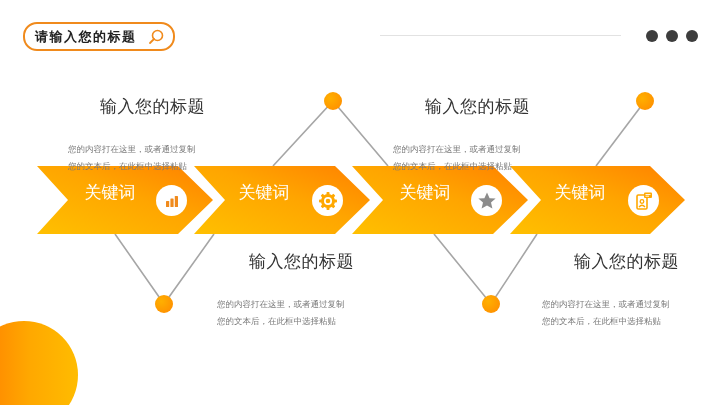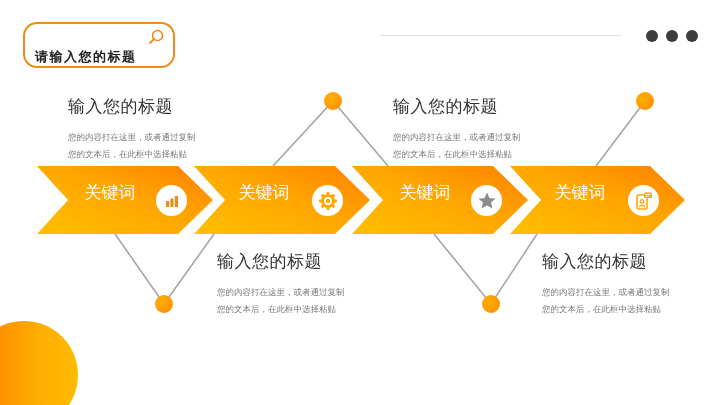--- a/index.html
+++ b/index.html
@@ -1,22 +1,22 @@
 <!DOCTYPE html>
 <html><head>
 <meta charset="utf-8">
 <style>
   * { margin: 0; padding: 0; box-sizing: border-box; }
   html, body { width: 720px; height: 405px; overflow: hidden; background: #ffffff; }
   body { position: relative; font-family: "DejaVu Sans", "Liberation Sans", sans-serif; }
 
   .title-pill {
-    position: absolute; left: 23px; top: 22px; width: 152px; height: 46px;
+    position: absolute; left: 23px; top: 22px; width: 152px; height: 29px;
     border: 2px solid #f08a1c; border-radius: 14px; background: #fff;
-    display: flex; align-items: flex-end; padding-left: 10px;
+    display: flex; align-items: center; padding-left: 10px;
   }
   .title-pill .title-text { font-size: 13px; font-weight: bold; color: #222; letter-spacing: 1.5px; }
   .title-pill .search-icon { position: absolute; right: 9px; top: 5px; width: 16px; height: 16px; }
 
   .top-rule { position: absolute; left: 380px; top: 35px; width: 241px; height: 1px; background: #e2e2e2; }
   .dots { position: absolute; left: 646px; top: 30px; display: flex; gap: 8px; }
   .dots span { width: 12px; height: 12px; border-radius: 50%; background: #3d3d3d; display: block; }
 
   .deco-circle {
     position: absolute; left: -30px; top: 321px; width: 108px; height: 108px; border-radius: 50%;
@@ -28,22 +28,22 @@
   .kw {
     position: absolute; top: 178px; width: 70px; text-align: center;
     font-size: 17px; color: #ffffff; line-height: 28px;
   }
   .icon-circle {
     position: absolute; top: 185px; width: 31px; height: 31px; border-radius: 50%;
     background: #ffffff; display: flex; align-items: center; justify-content: center;
   }
 
   .card { position: absolute; width: 160px; }
-  .card .heading { font-size: 17px; color: #333; line-height: 22px; letter-spacing: 0.5px; }
-  .card .body { font-size: 8.5px; color: #7a7a7a; line-height: 17px; margin-top: 12px; }
+  .card .heading { font-size: 17px; color: #333; line-height: 22px; letter-spacing: 0.5px; margin-left: 32px; }
+  .card .body { font-size: 8.5px; color: #7a7a7a; line-height: 17px; margin-top: 24px; }
 </style>
 </head>
 <body>
 
 <div class="title-pill">
   <span class="title-text">请输入您的标题</span>
   <svg class="search-icon" viewBox="0 0 16 16">
     <circle cx="9.5" cy="6.5" r="5" fill="none" stroke="#f08a1c" stroke-width="1.6"></circle>
     <line x1="6" y1="10" x2="2" y2="14" stroke="#f08a1c" stroke-width="1.8" stroke-linecap="round"></line>
   </svg>

